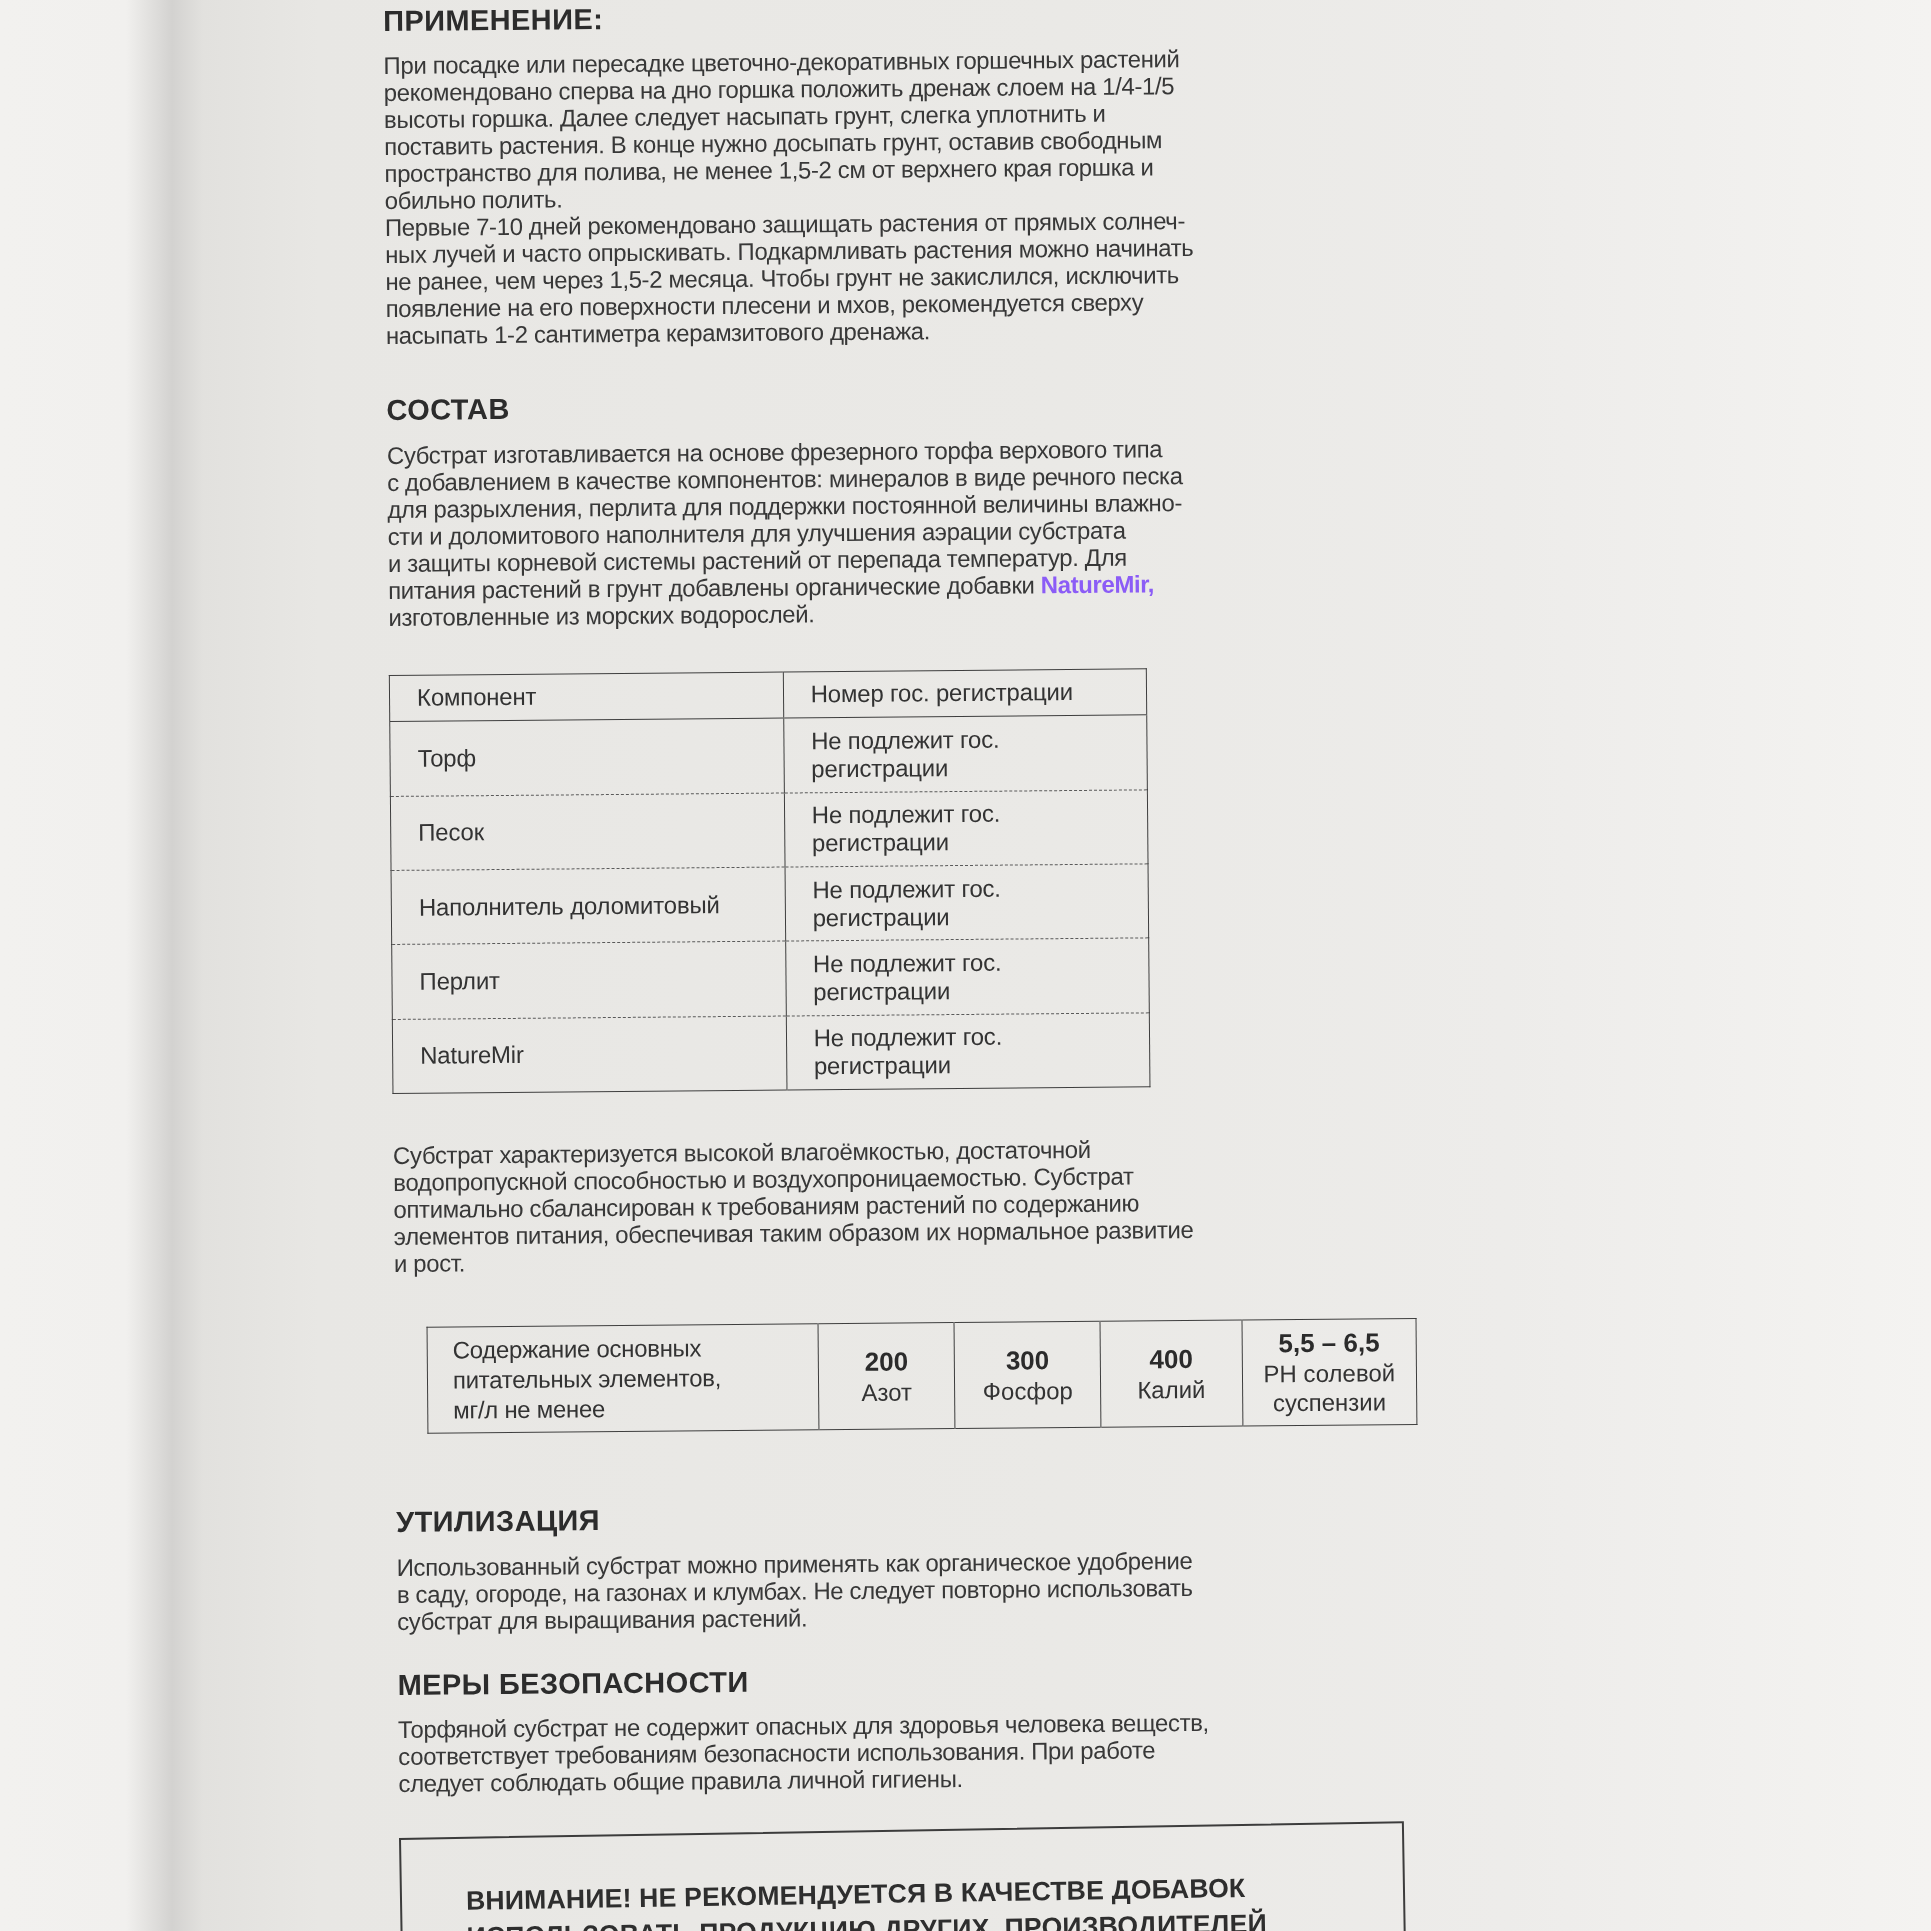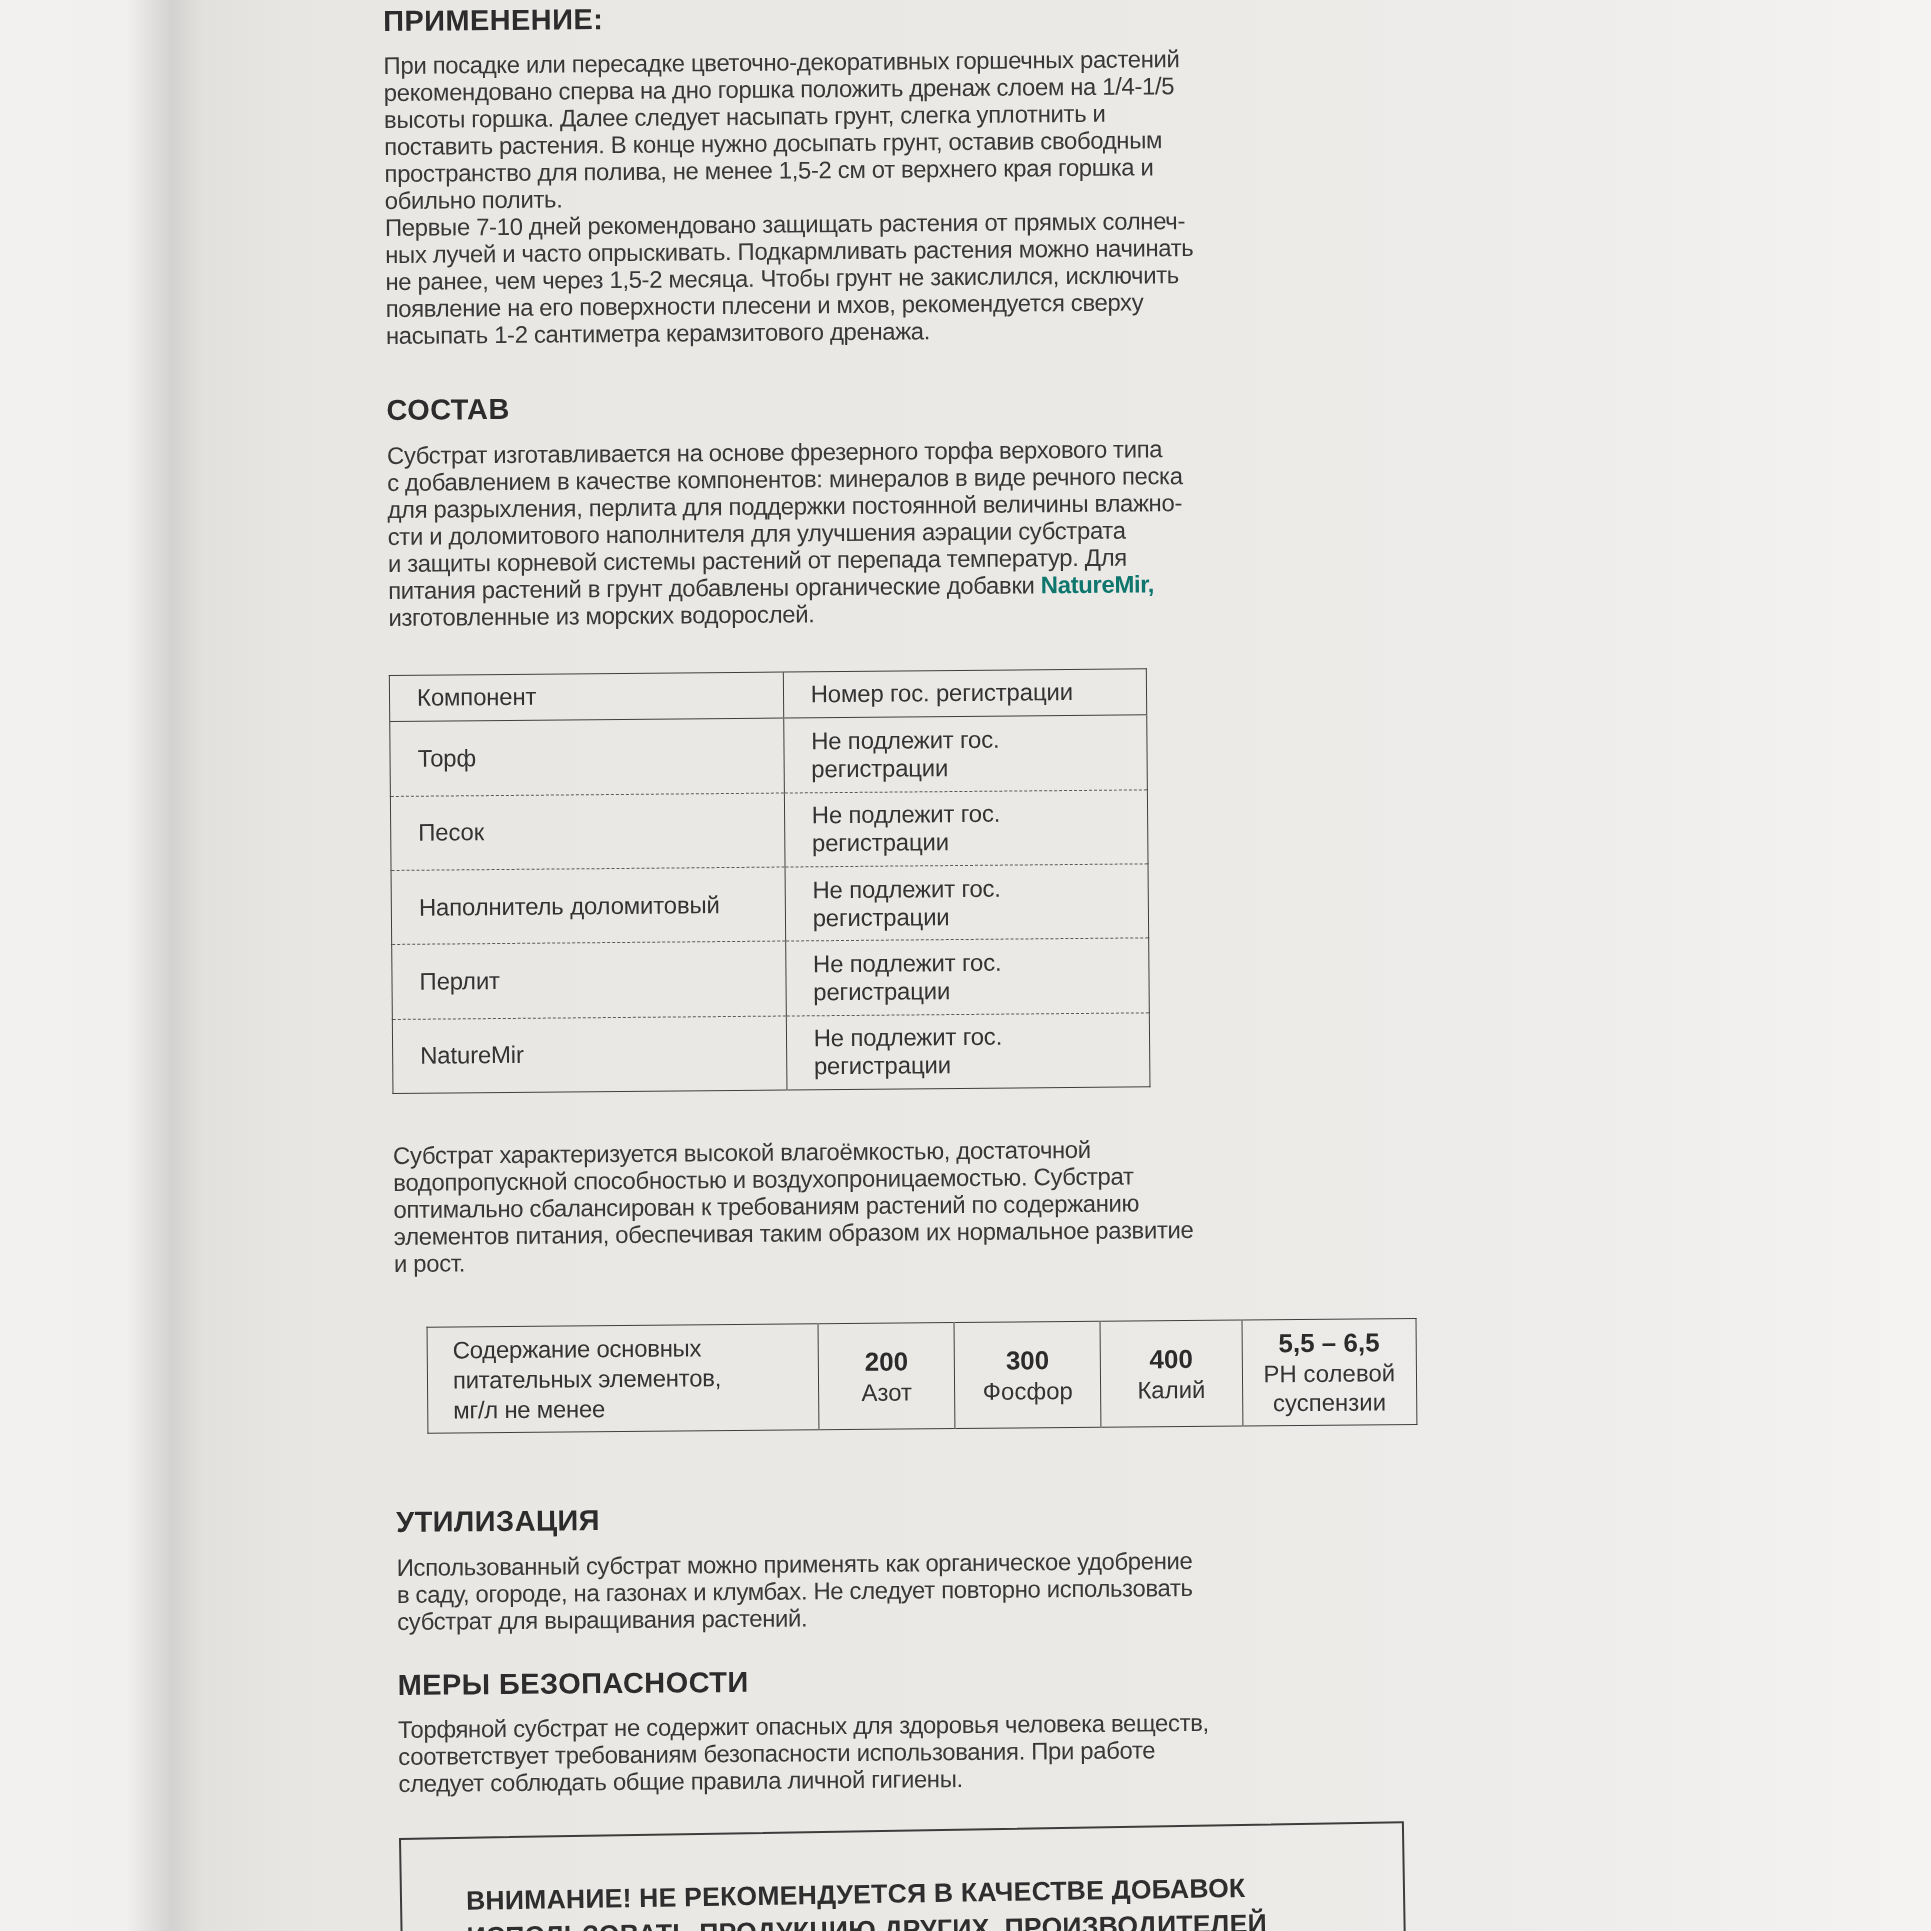--- a/index.html
+++ b/index.html
@@ -25,21 +25,21 @@
     letter-spacing: 0.4px;
     margin: 0 0 15.4px 0;
   }
   .body {
     font-size: 24px; line-height: 27px;
     letter-spacing: -0.4px;
     white-space: pre;
     margin: 0;
     color: #383838;
   }
-  .body b { color: #0f766e; }
+  .body b { color: #8b5cf6; }
   .gap-a { margin-bottom: 46px; }   
   .gap-b { margin-bottom: 44px; }   
   .gap-c { margin-bottom: 48px; }   
   .gap-d { margin-bottom: 50px; }   
   .gap-e { margin-bottom: 73px; }   
   .gap-f { margin-bottom: 35px; }
   .gap-g { margin-bottom: 41px; }
 
   table { border-collapse: collapse; }
 

